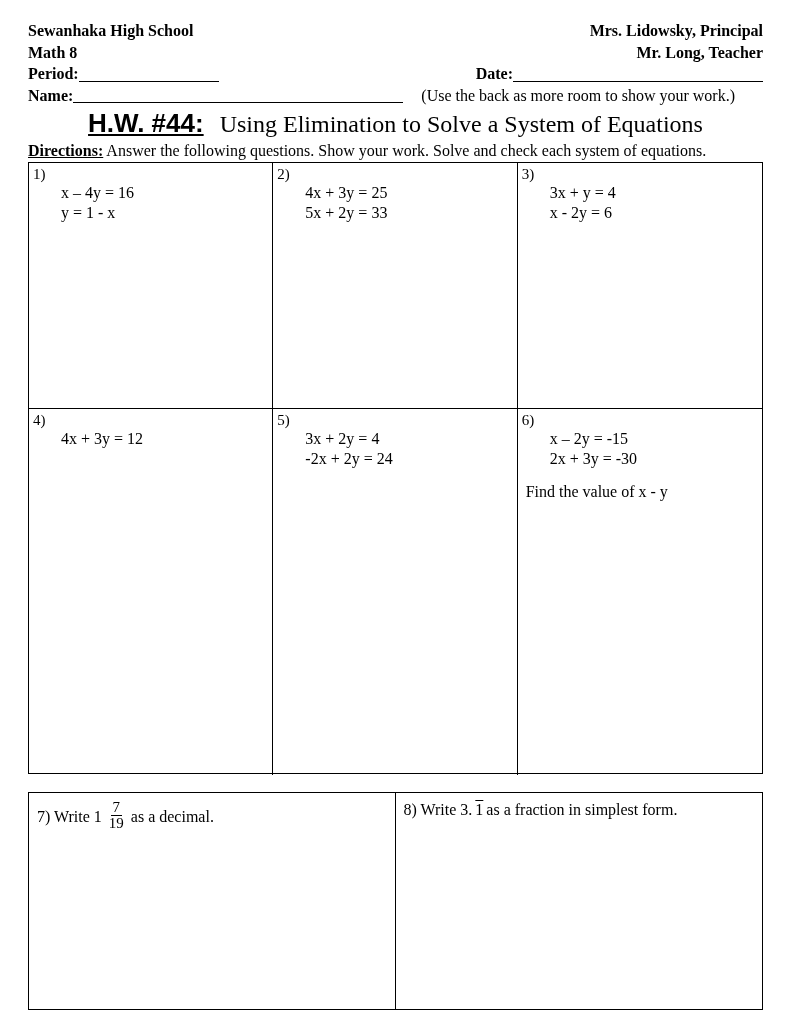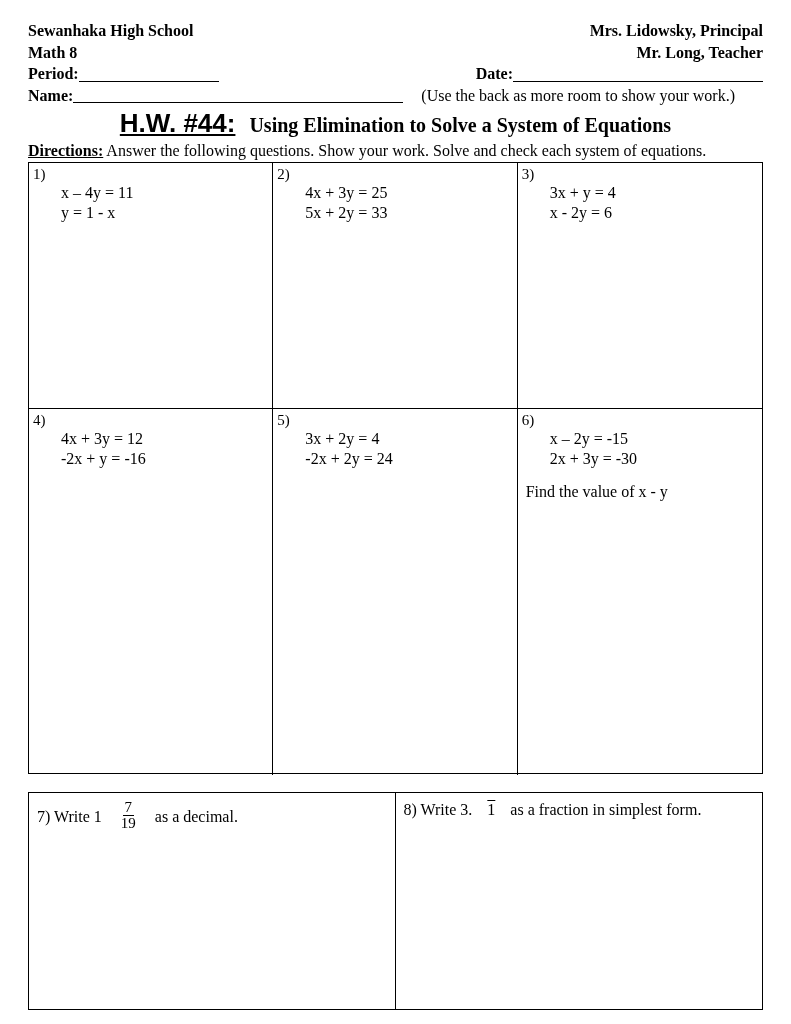--- a/index.html
+++ b/index.html
@@ -13,37 +13,37 @@
       padding: 20px 28px;
     }
     .header-row { display: flex; line-height: 1.35; text-align: right; }
     .hl { font-weight: bold; }
     .hr { font-weight: bold; margin-left: auto; width: 50%; }
     .hrr { font-weight: bold; margin-left: 4px; }
     .fill { display: inline-block; border-bottom: 1px solid #000; vertical-align: bottom; position: relative; top: -3px;}
     .note { font-weight: normal; font-size: 16px; }
     .title-line { text-align: center; margin-top: 2px; }
     .hw { font-family: Arial, sans-serif; font-weight: 900; font-size: 26px; text-decoration: underline; }
-    .subtitle { font-size: 20px; font-weight: bold; }
+    .subtitle { font-size: 24px; }
     .directions-line { margin-top: 3px; font-size: 16px; }
     .directions-label { font-weight: bold; text-decoration: underline; }
 
     .grid6 { display: grid; grid-template-columns: 1fr 1fr 1fr; border: 1px solid #000; margin-top: 2px; height: 612px; }
     .cell { border-right: 1px solid #000; border-bottom: 1px solid #000; padding: 3px 4px 4px 4px; position: relative; }
     .cell.row1 { height: 246px; }
     .cell.row2 { height: 366px; border-bottom: none; }
     .cell.col3 { border-right: none; }
     .q-num { font-size: 15px; }
     .q-body { margin-left: 28px; margin-top: 0px; font-size: 16px; line-height: 1.25; }
     .q-extra { margin-top: 14px; margin-left: 4px; font-size: 16px;}
 
     .grid2 { display: grid; grid-template-columns: 1fr 1fr; border: 1px solid #000; margin-top: 18px; height: 218px; }
     .cell2 { padding: 8px 8px; }
     .cell2:first-child { border-right: 1px solid #000; }
-    .q7, .q8 { font-size: 16px; display: flex; align-items: center; flex-wrap: wrap; gap: 15px;}
+    .q7, .q8 { font-size: 16px; display: flex; align-items: center; flex-wrap: wrap; gap: 3px;}
     .frac { display: inline-flex; flex-direction: column; align-items: center; font-size: 15px; line-height: 1; margin: 0 2px; vertical-align: middle; position: relative; top: -1px;}
     .frac .num { border-bottom: 1px solid #000; padding: 0 2px;}
     .frac .den { padding: 0 2px;}
     .overline { text-decoration: overline; }
   </style>
 </head>
 <body>
 
 <div class="header-row">
   <span class="hl">Sewanhaka High School</span>
@@ -70,21 +70,21 @@
 </div>
 
 <div class="directions-line">
   <span class="directions-label">Directions:</span><span>  Answer the following questions.  Show your work.  Solve and check each system of equations.</span>
 </div>
 
 <div class="grid6">
   <div class="cell row1">
     <div class="q-num">1)</div>
     <div class="q-body">
-      <div>x – 4y = 11</div>
+      <div>x – 4y = 16</div>
       <div>y = 1 - x</div>
     </div>
   </div>
   <div class="cell row1">
     <div class="q-num">2)</div>
     <div class="q-body">
       <div>4x + 3y = 25</div>
       <div>5x + 2y = 33</div>
     </div>
   </div>
@@ -92,21 +92,20 @@
     <div class="q-num">3)</div>
     <div class="q-body">
       <div>3x + y = 4</div>
       <div>x - 2y = 6</div>
     </div>
   </div>
   <div class="cell row2">
     <div class="q-num">4)</div>
     <div class="q-body">
       <div>4x + 3y = 12</div>
-      <div>-2x + y = -16</div>
     </div>
   </div>
   <div class="cell row2">
     <div class="q-num">5)</div>
     <div class="q-body">
       <div>3x + 2y = 4</div>
       <div>-2x + 2y = 24</div>
     </div>
   </div>
   <div class="cell row2 col3">

